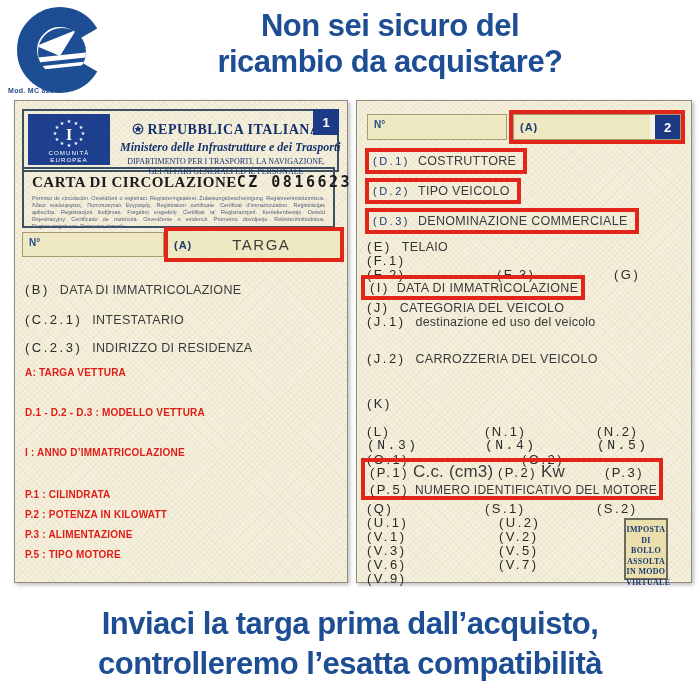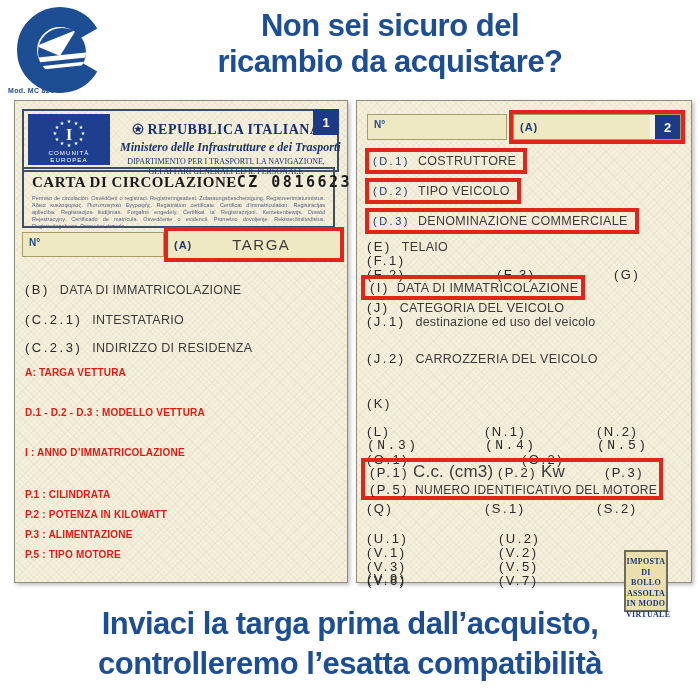--- a/index.html
+++ b/index.html
@@ -43,21 +43,21 @@
   
   .hl-item{position:absolute;border:4px solid #e2251a;display:inline-flex;align-items:center;
     padding:1px 7px 1px 4px;white-space:nowrap;box-sizing:border-box;height:26px;}
   .hl-item .fcode{color:#1e3a6e;font-weight:normal;font-size:11px;}
   .hl-item .flabel{margin-left:8px;}
   .cw130{display:inline-block;width:130px;}
   .cw117{display:inline-block;width:117px;}
   .cw118{display:inline-block;width:118px;}
   .cw112{display:inline-block;width:112px;}
   .cw155{display:inline-block;width:155px;}
-  .cw132{display:inline-block;width:132px;margin-top:16px;}
+  .cw132{display:inline-block;width:132px;}
   .afield{position:absolute;inset:0;background:#eee9c3;border:1px solid #a79d6b;display:flex;align-items:center;}
   .afield .acode{font-size:11px;font-weight:bold;color:#1e3a6e;margin-left:6px;letter-spacing:1px;}
   .sliver{width:5px;height:100%;background:#f7f4e6;margin-left:auto;}
   .pbox-line{white-space:nowrap;font-size:13px;color:#2a2a2a;line-height:17px;}
   .pbox-line .small{font-size:17px;color:#3a3a3a;margin-left:4px;letter-spacing:.2px;}
   .stamp{position:absolute;background:#eadfad;border:2px solid #6b6b5e;text-align:center;
     font-family:"Liberation Serif",serif;font-weight:bold;font-size:8px;line-height:10.5px;
     color:#1d3a75;padding-top:5px;box-sizing:border-box;letter-spacing:.3px;}
 </style>
 </head>
@@ -253,21 +253,21 @@
     <div class="frow" style="left:10px;top:442px;">
       <span class="cw132 fcode">(V.3)</span><span class="fcode">(V.5)</span>
     </div>
     <div class="frow" style="left:10px;top:456px;">
       <span class="cw132 fcode">(V.6)</span><span class="fcode">(V.7)</span>
     </div>
     <div class="frow" style="left:10px;top:470px;">
       <span class="fcode">(V.9)</span>
     </div>
 
-    <div class="stamp" style="left:267px;top:417px;width:44px;height:62px;margin-top:32px;">
+    <div class="stamp" style="left:267px;top:417px;width:44px;height:62px;">
       <div>IMPOSTA</div>
       <div>DI BOLLO</div>
       <div>ASSOLTA</div>
       <div>IN MODO</div>
       <div>VIRTUALE</div>
     </div>
   </div>
 
   <div class="footer-heading">
     <div>Inviaci la targa prima dall’acquisto,</div>

